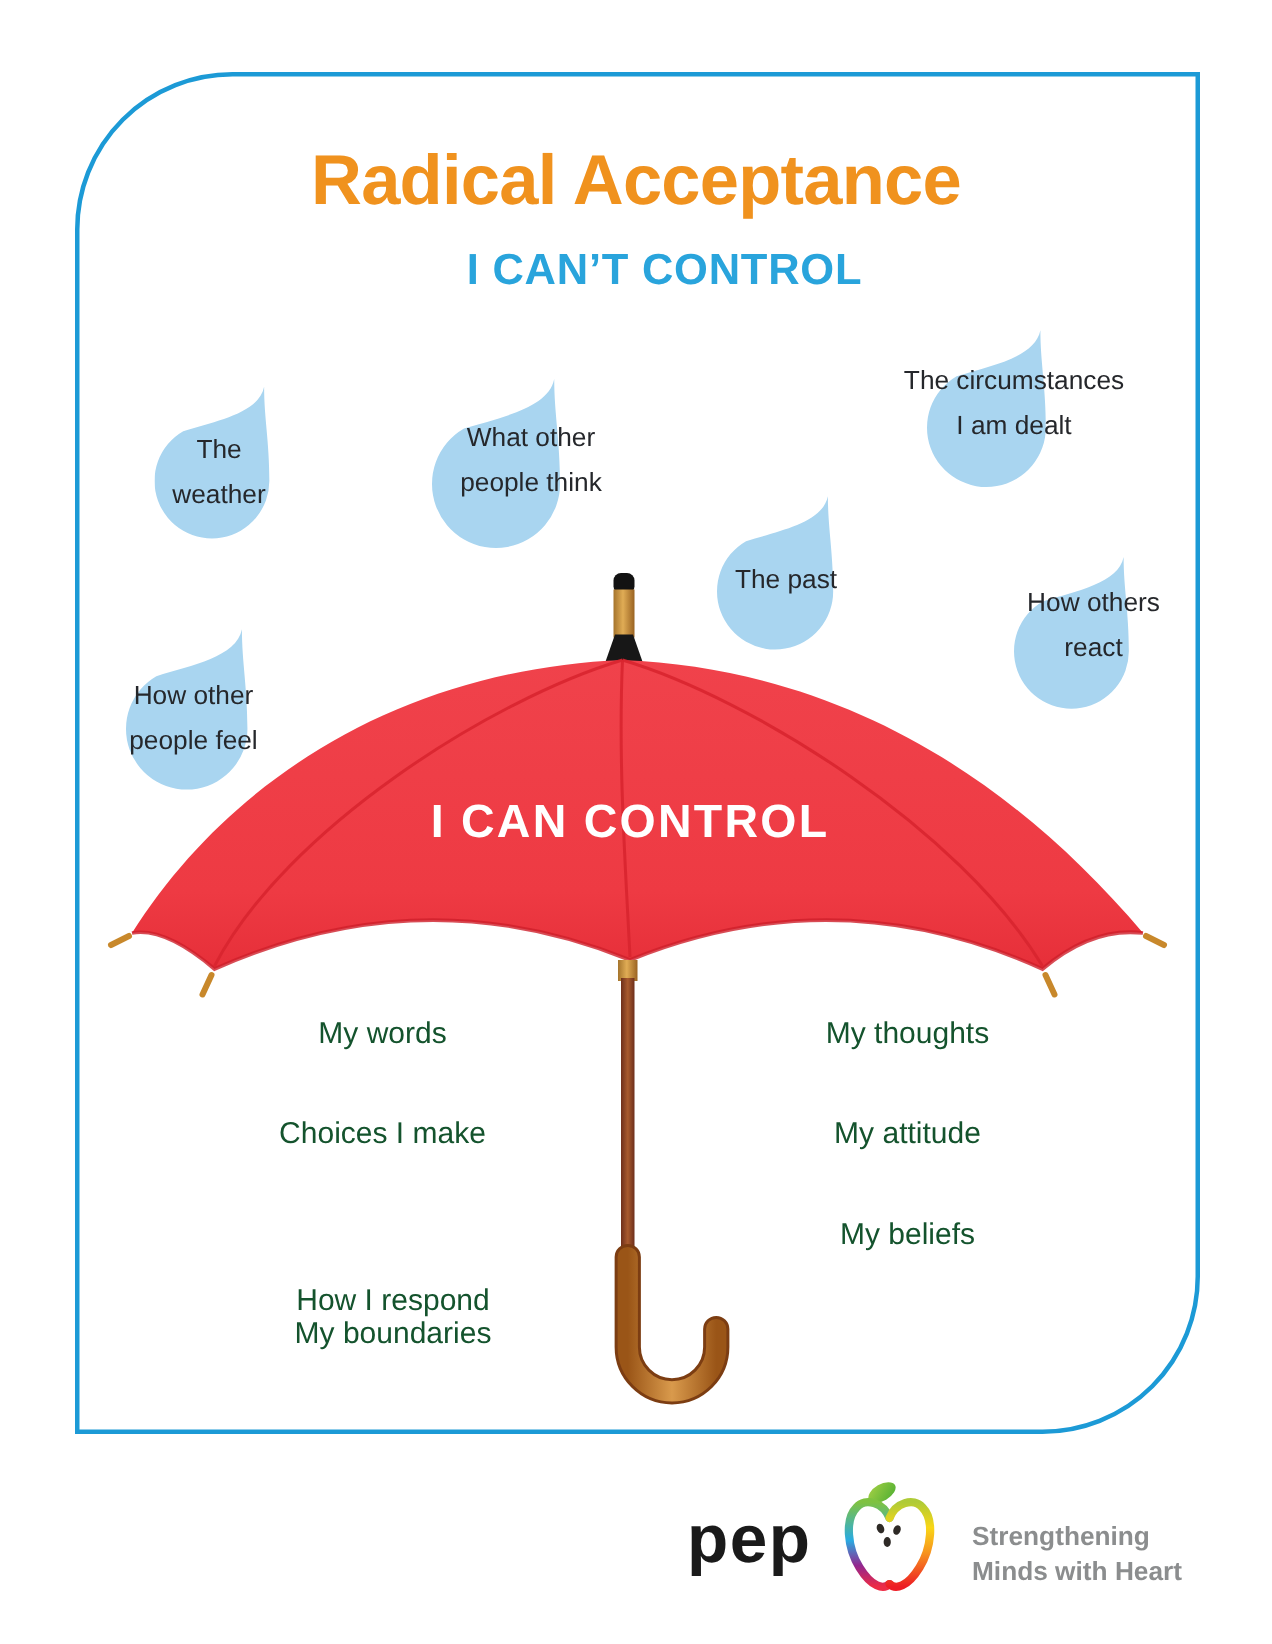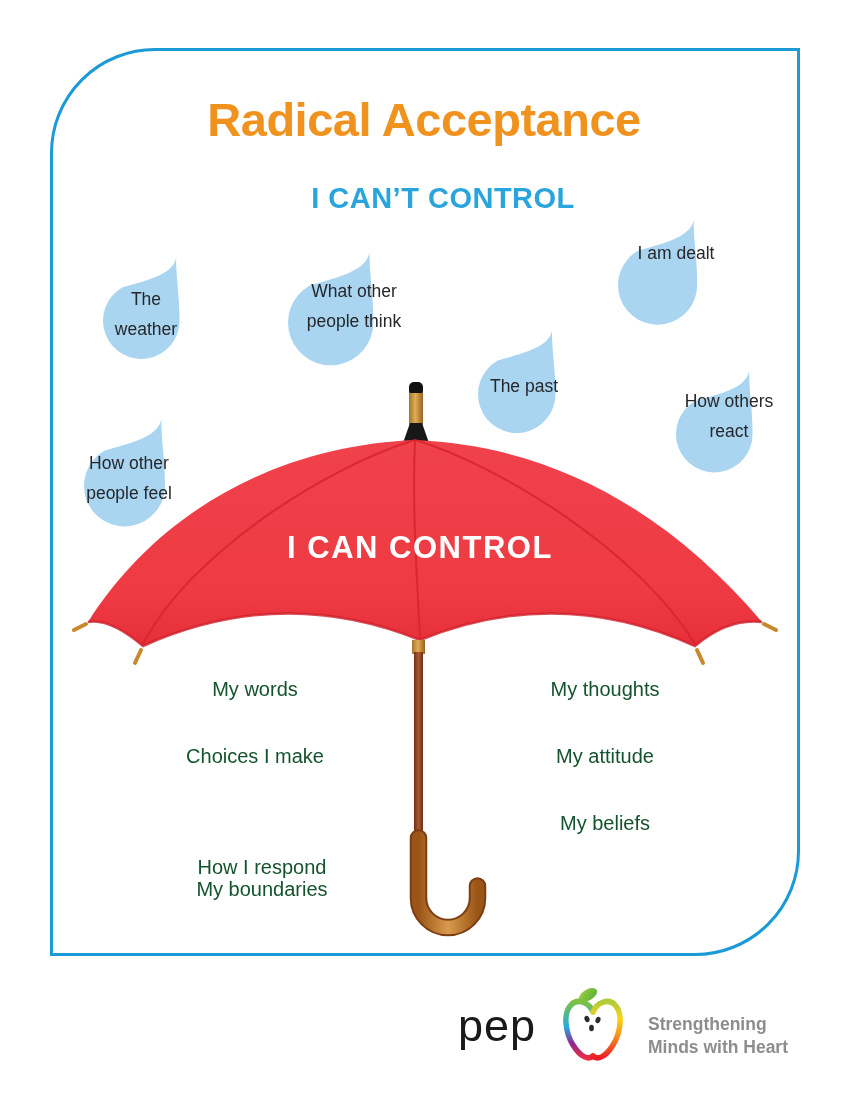--- a/index.html
+++ b/index.html
@@ -9,36 +9,36 @@
   }
   .frame{
     position:absolute;left:50px;top:48px;width:750px;height:908px;
     border:3px solid #1C9AD6;border-radius:105px 0 105px 0;box-sizing:border-box;
   }
   .title{
     position:absolute;left:0;top:92px;width:848px;text-align:center;
     font-size:47px;font-weight:bold;color:#F0921E;letter-spacing:-0.5px;
   }
   .subtitle{
-    position:absolute;left:38px;top:182px;width:810px;text-align:center;
+    position:absolute;left:38px;top:164px;width:810px;text-align:center;
     font-size:29px;font-weight:bold;color:#29A4DC;letter-spacing:0.5px;
   }
   .drop{position:absolute;}
   .drop svg{display:block;width:100%;height:100%;}
   .drop-label{
     position:absolute;text-align:center;color:#25272B;
     font-size:17.5px;line-height:30px;font-weight:400;
   }
   .umbrella{position:absolute;left:60px;top:378px;width:730px;height:582px;}
   .ctrl-item{
     position:absolute;width:300px;text-align:center;
     font-size:20px;color:#14532d;
   }
   .brand{
-    position:absolute;left:458px;top:1000px;font-size:45px;font-weight:normal;
+    position:absolute;left:458px;top:1000px;font-size:45px;font-weight:bold;
     color:#1A1A1A;letter-spacing:1px;
   }
   .apple{position:absolute;left:560px;top:986px;width:66px;height:78px;}
   .tagline{
     position:absolute;left:648px;top:1013px;font-size:17.5px;line-height:23px;
     font-weight:bold;color:#8B8D8E;
   }
 </style>
 </head>
 <body>
@@ -89,20 +89,21 @@
 
   <div class="drop-label" style="left:86px;top:284px;width:120px">
     <div>The</div>
     <div>weather</div>
   </div>
   <div class="drop-label" style="left:269px;top:276px;width:170px">
     <div>What other</div>
     <div>people think</div>
   </div>
   <div class="drop-label" style="left:576px;top:238px;width:200px">
+    <div>The circumstances</div>
     <div>I am dealt</div>
   </div>
   <div class="drop-label" style="left:454px;top:371px;width:140px">
     <div>The past</div>
   </div>
   <div class="drop-label" style="left:649px;top:386px;width:160px">
     <div>How others</div>
     <div>react</div>
   </div>
   <div class="drop-label" style="left:49px;top:448px;width:160px">

